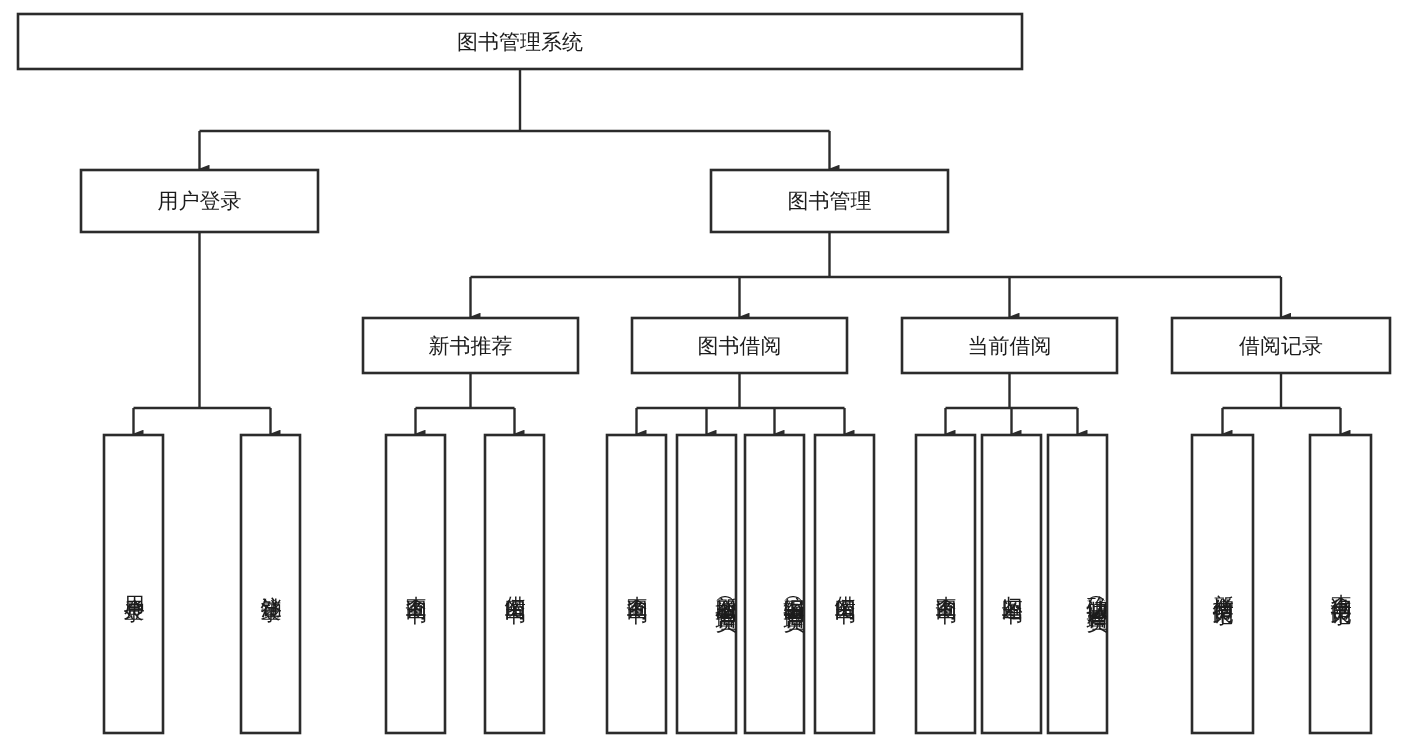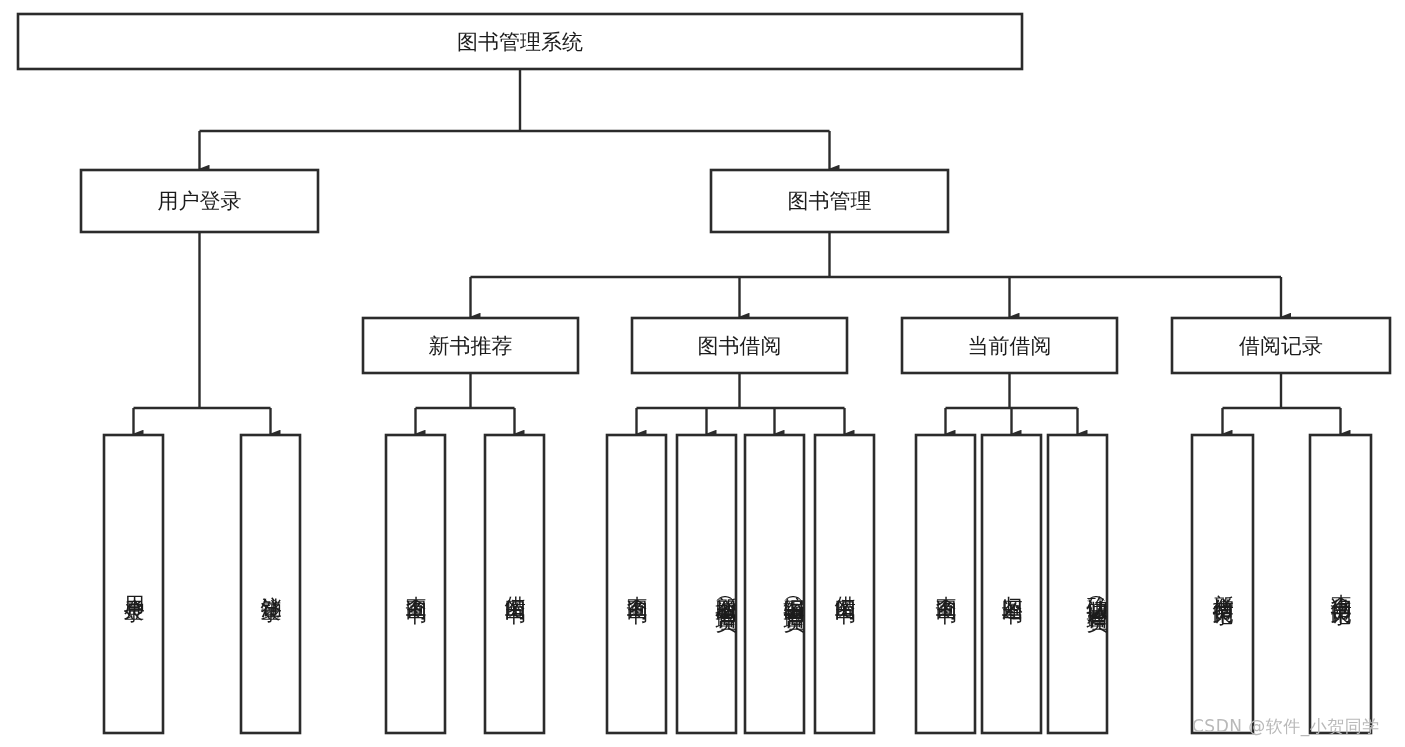--- a/index.html
+++ b/index.html
@@ -228,14 +228,13 @@
       <div class="leaf-label" style="left: 1048px; top: 441px; width: 59px; height: 298px;">
         <span>确认归还（管理员）</span>
       </div>
       <div class="leaf-label center-v" style="left: 1192px; top: 435px; width: 61px; height: 298px;">
         <span>新增借阅记录</span>
       </div>
       <div class="leaf-label center-v" style="left: 1310px; top: 435px; width: 61px; height: 298px;">
         <span>查询借阅记录</span>
       </div>
     </div>
-  <div class="watermark" style="left: 1192px; top: 715px;">CSDN @软件_小贺同学</div>
 </div>
 
 </body></html>

